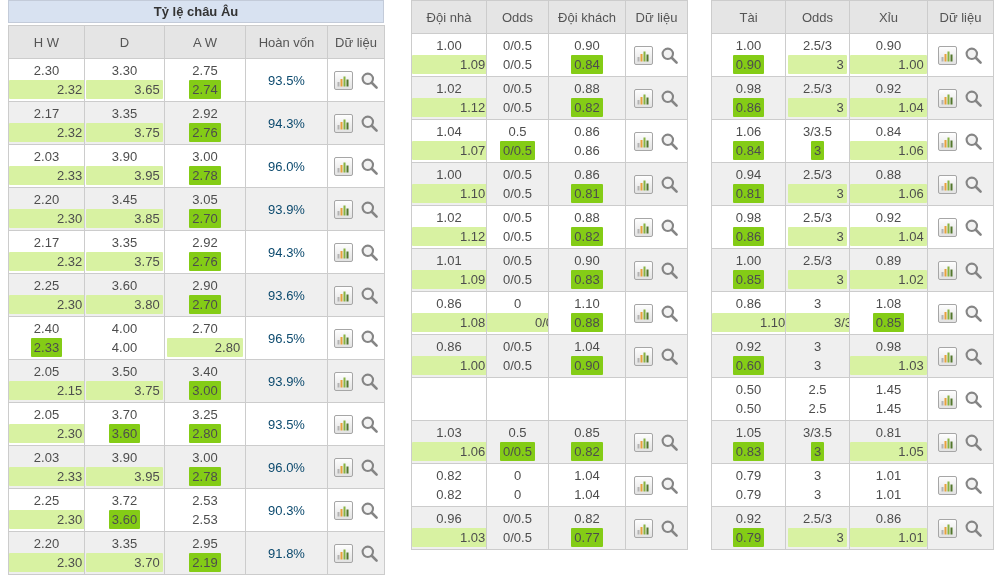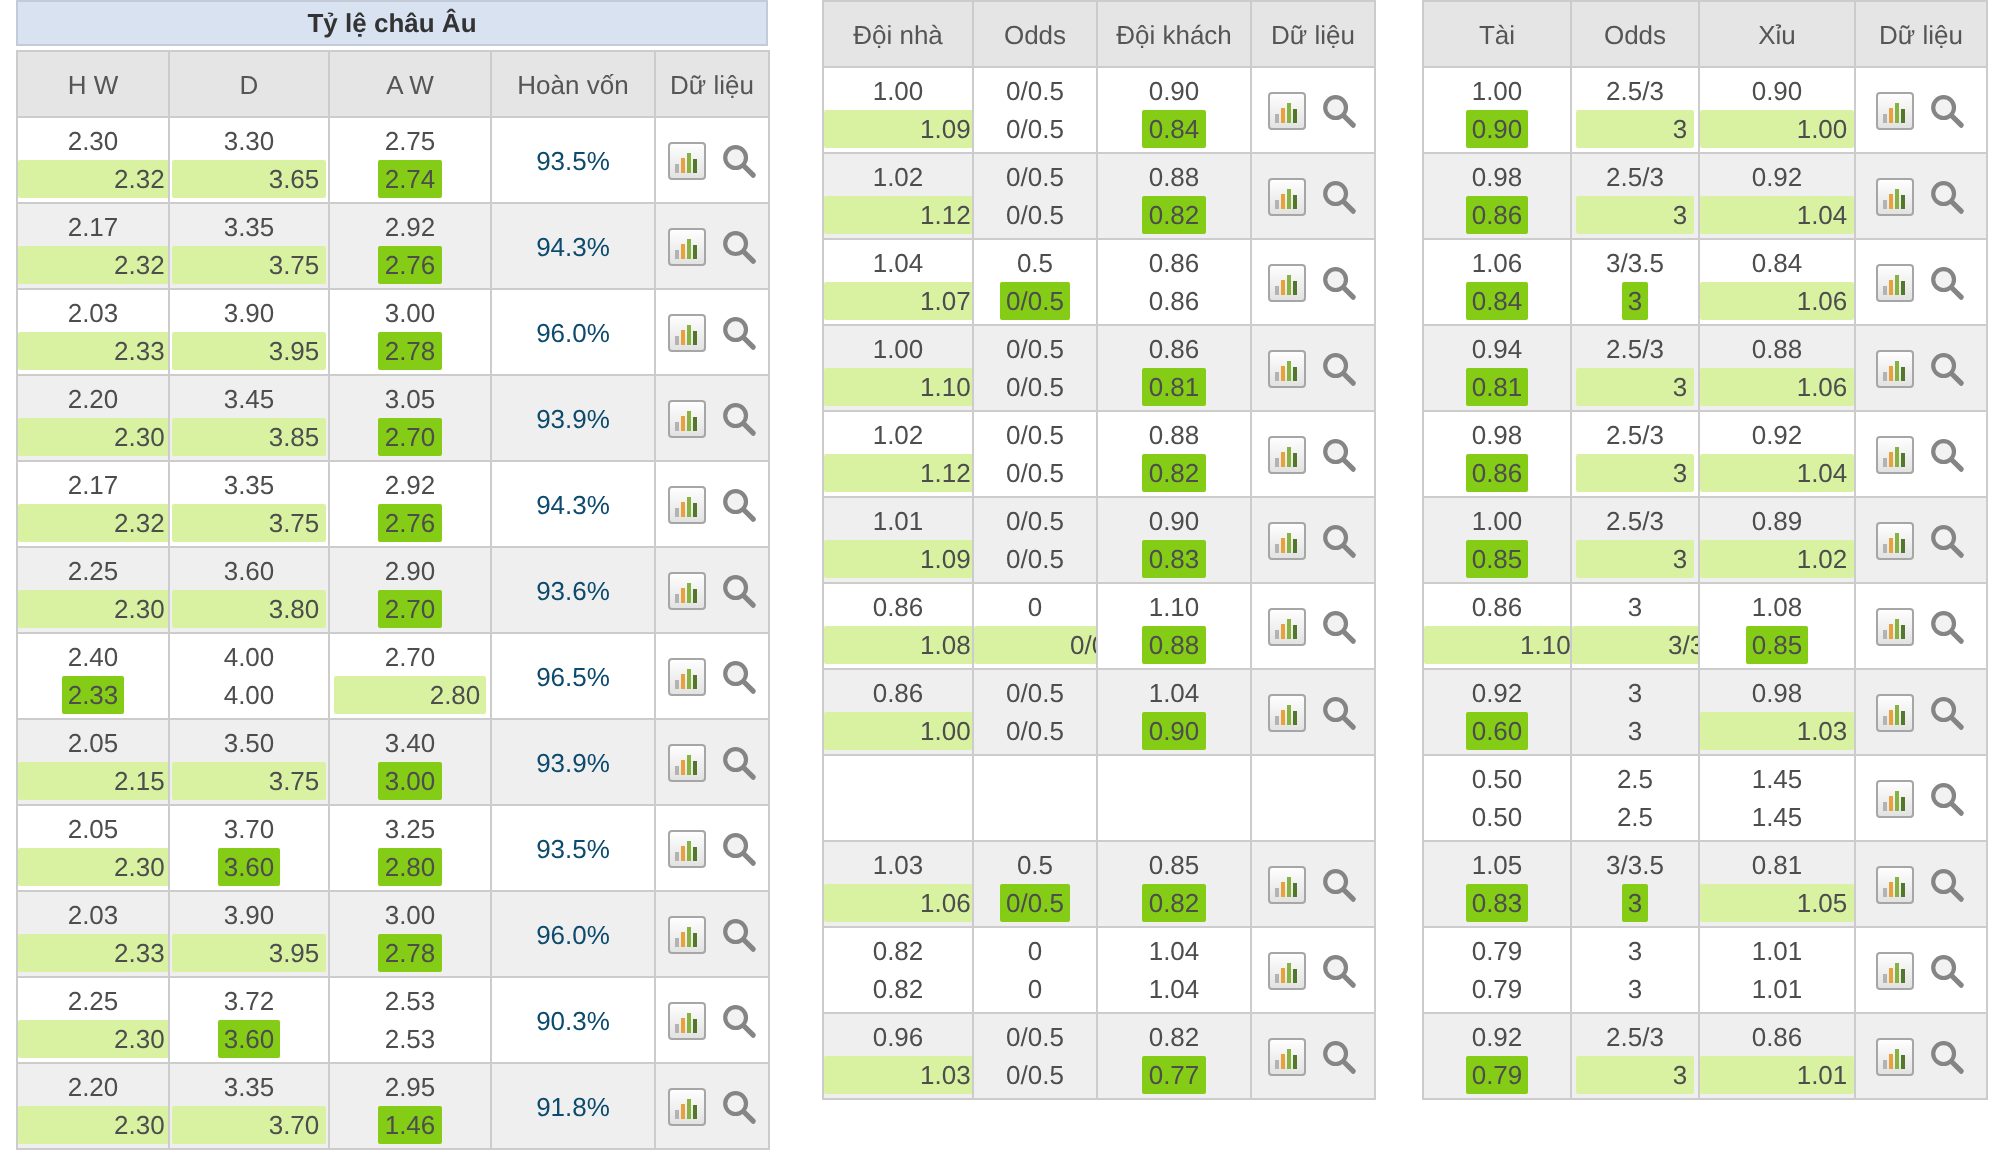--- a/index.html
+++ b/index.html
@@ -430,21 +430,21 @@
             <td class="val-cell">
               <div class="line"><span>2.20</span></div>
               <div class="line hl-g"><span>2.30</span></div>
             </td>
             <td class="val-cell">
               <div class="line"><span>3.35</span></div>
               <div class="line hl-g"><span>3.70</span></div>
             </td>
             <td class="val-cell">
               <div class="line"><span>2.95</span></div>
-              <div class="line hl-p"><span>1.46</span></div>
+              <div class="line hl-p"><span>2.19</span></div>
             </td>
             <td class="ret-cell">91.8%</td>
             <td class="icon-cell">
               <div class="icon-wrap">
                 <span class="chart-btn">
                   <svg width="13" height="13" viewBox="0 0 13 13" aria-hidden="true">
                     <rect x="0.5" y="8" width="2" height="4.5" fill="#b3b3b3"></rect>
                     <rect x="3.5" y="5" width="2" height="7.5" fill="#e8a13c"></rect>
                     <rect x="6.5" y="2.5" width="2" height="10" fill="#86b23f"></rect>
                     <rect x="9.5" y="5.5" width="2" height="7" fill="#53772c"></rect>

